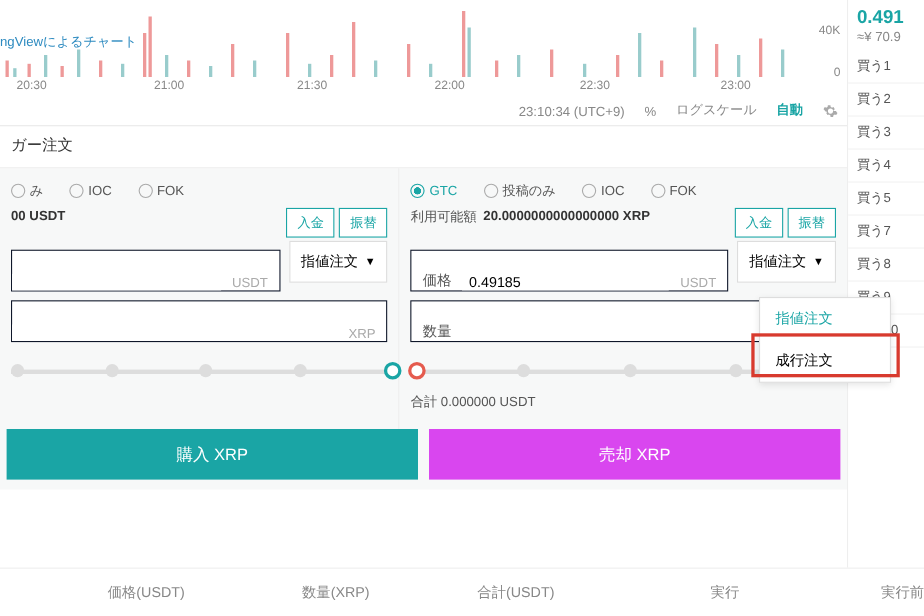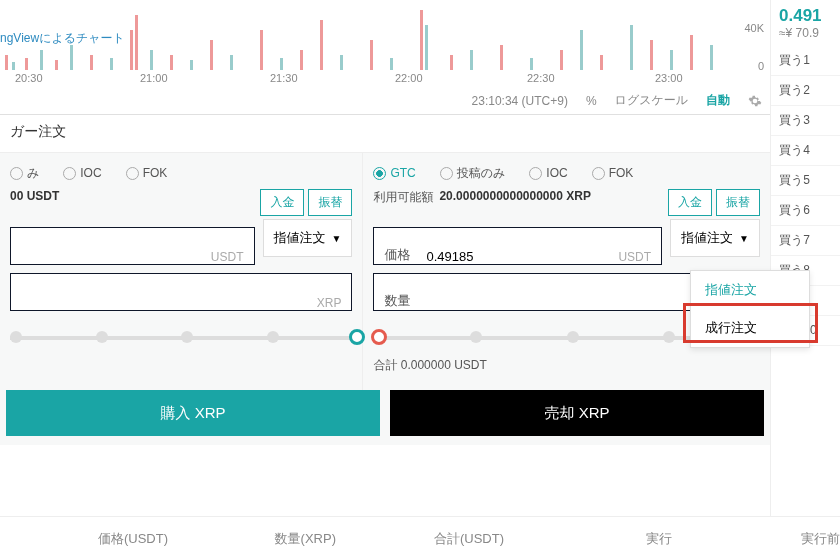--- a/index.html
+++ b/index.html
@@ -49,21 +49,21 @@
 .total-row{margin-top:10px;font-size:12px;color:#555}
 
 .dropdown-menu{position:absolute;right:30px;top:270px;width:120px;background:#fff;border:1px solid #ddd;box-shadow:0 2px 6px rgba(0,0,0,0.1);z-index:10}
 .dropdown-menu div{padding:10px 14px;font-size:13px;cursor:pointer}
 .dropdown-menu div:first-child{color:#1aa5a5}
 .highlight-box{position:absolute;right:22px;top:303px;width:135px;height:40px;border:3px solid #d83a2e;z-index:11;pointer-events:none}
 
 .action-row{position:absolute;left:0;top:390px;width:770px;height:46px;display:flex;gap:10px;padding:0 6px}
 .action-btn{flex:1;border:none;color:#fff;font-size:15px;cursor:pointer}
 .buy-btn{background:#1aa5a5}
-.sell-btn{background:#000000}
+.sell-btn{background:#d946ef}
 
 .orderbook{position:absolute;right:0;top:0;width:70px;height:560px;border-left:1px solid #eee;background:#fff}
 .ob-row{height:30px;display:flex;align-items:center;padding:0 8px;font-size:12px;color:#555;border-bottom:1px solid #f2f2f2;cursor:pointer}
 .ob-sell{background:#fdf0ee}
 .ob-price{padding:6px 8px}
 .ob-price .p{color:#1aa5a5;font-size:17px;font-weight:bold}
 .ob-price .y{color:#888;font-size:12px}
 
 .bottom-tabs{position:absolute;left:0;bottom:0;width:840px;height:44px;display:flex;align-items:center;font-size:13px;color:#888;background:#fff;border-top:1px solid #eee}
 .bottom-tabs span{flex:1;text-align:right;cursor:pointer}
@@ -261,21 +261,20 @@
 <div class="orderbook">
   <div class="ob-price">
     <div class="p">0.491</div>
     <div class="y">≈¥ 70.9</div>
   </div>
   <div class="ob-row">買う1</div>
   <div class="ob-row">買う2</div>
   <div class="ob-row">買う3</div>
   <div class="ob-row">買う4</div>
   <div class="ob-row">買う5</div>
-  <div class="ob-row">買う6</div>
   <div class="ob-row">買う7</div>
   <div class="ob-row">買う8</div>
   <div class="ob-row">買う9</div>
   <div class="ob-row">買う10</div>
 </div>
 
 <div class="bottom-tabs">
   <span>価格(USDT)</span>
   <span>数量(XRP)</span>
   <span>合計(USDT)</span>

